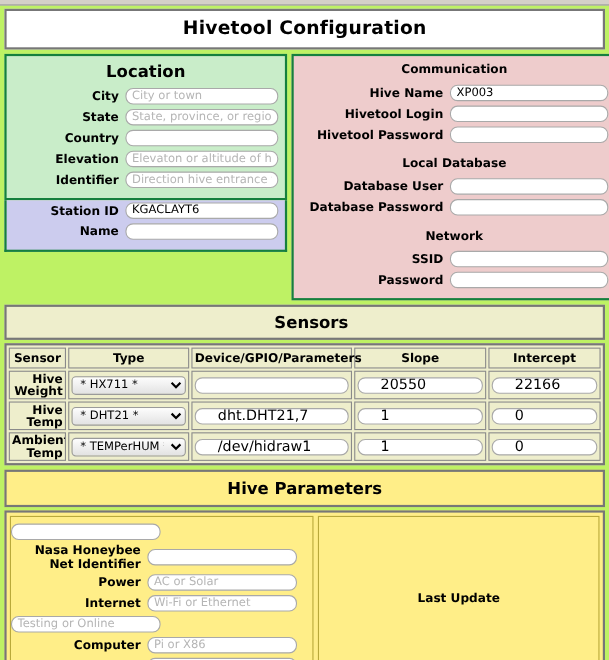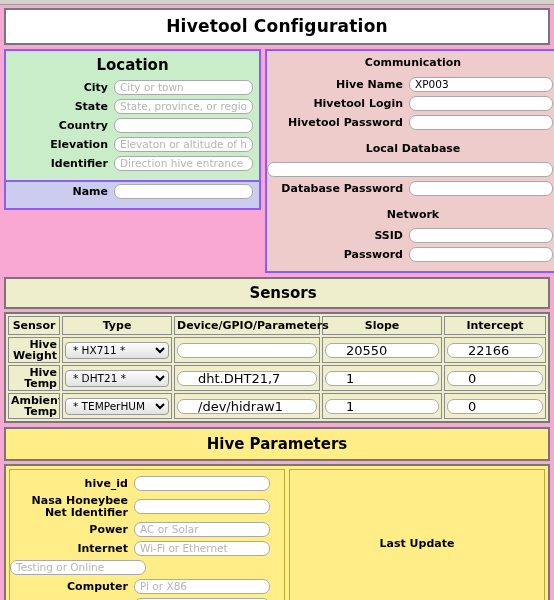--- a/index.html
+++ b/index.html
@@ -2,39 +2,39 @@
 <html><head>
 <meta charset="utf-8">
 <style>
   html,body{margin:0;padding:0;}
   body{
     width:554px;height:600px;overflow:hidden;
     background:#ffffff;
     font-family:"DejaVu Sans","Liberation Sans",sans-serif;
     font-size:11px;color:#000;
   }
-  .page{position:relative;width:554px;height:600px;background:#f9a8d4;box-sizing:border-box;}
+  .page{position:relative;width:554px;height:600px;background:#bef264;box-sizing:border-box;}
   .topstrip{height:4px;background:#d4d0c8;border-bottom:1px solid #9a9a9a;}
   .outer{padding:3px 4px 0 4px;}
   .title-bar{
     border:2px solid #777;
     background:#fff;
     text-align:center;
     font-size:17px;
     font-weight:bold;
     padding:6px 0 7px 0;
     letter-spacing:.2px;
     box-sizing:border-box;
   }
 
   .cols{display:flex;gap:4px;margin-top:4px;align-items:stretch;}
   .col-left{width:257px;flex:0 0 257px;display:flex;flex-direction:column;}
   .col-right{flex:1 1 auto;display:flex;flex-direction:column;}
 
-  .panel{border:2px solid #8b5cf6;box-sizing:border-box;}
+  .panel{border:2px solid #15803d;box-sizing:border-box;}
   .panel-green{background:#c9edc9;}
   .panel-lav{background:#ccccee;}
   .panel-pink{background:#eecccc;}
 
   .sec-title{
     text-align:center;font-weight:bold;font-size:15px;
     padding:5px 0 4px 0;
   }
   .sec-subtitle{
     text-align:center;font-weight:bold;font-size:11px;
@@ -158,20 +158,24 @@
               <div class="field-label">Identifier</div>
               <input class="inp" placeholder="Direction hive entrance faces" value="" style="">
             </div>
 
           </div>
         </div>
 
         <div class="panel panel-lav" style="border-top:none;">
           <div class="fields-wrap">
 
+            <div class="field-row">
+              <div class="field-label">Station ID</div>
+              <input class="inp" placeholder="" value="KGACLAYT6" style="">
+            </div>
 
             <div class="field-row">
               <div class="field-label">Name</div>
               <input class="inp" placeholder="" value="" style="">
             </div>
 
           </div>
         </div>
 
       </div>
@@ -192,20 +196,21 @@
             <div class="field-row">
               <div class="field-label wide">Hivetool Password</div>
               <input class="inp" placeholder="" value="" style="">
             </div>
           </div>
 
           <div class="sec-subtitle">Local Database</div>
 
           <div class="fields-wrap" style="padding-top:4px;">
             <div class="field-row">
+              <div class="field-label wide">Database User</div>
               <input class="inp" placeholder="" value="" style="">
             </div>
             <div class="field-row">
               <div class="field-label wide">Database Password</div>
               <input class="inp" placeholder="" value="" style="">
             </div>
           </div>
 
           <div class="sec-subtitle">Network</div>
 
@@ -301,21 +306,20 @@
       </table>
     </div>
 
     <div style="margin-top:4px;">
       <div class="hp-title">Hive Parameters</div>
 
       <div class="hp-body">
         <div class="hp-left">
 
           <div class="field-row">
-            <div class="field-label">hive_id</div>
             <input class="inp" placeholder="" value="" style="">
           </div>
 
           <div class="field-row">
             <div class="field-label">Nasa Honeybee Net Identifier</div>
             <input class="inp" placeholder="" value="" style="">
           </div>
 
           <div class="field-row">
             <div class="field-label">Power</div>

